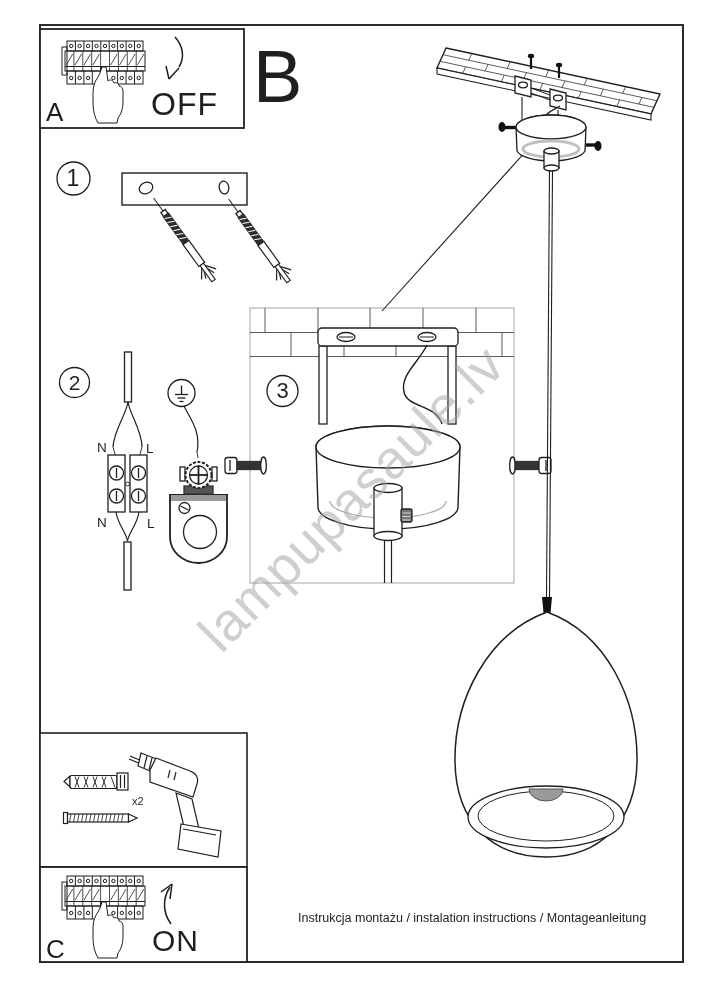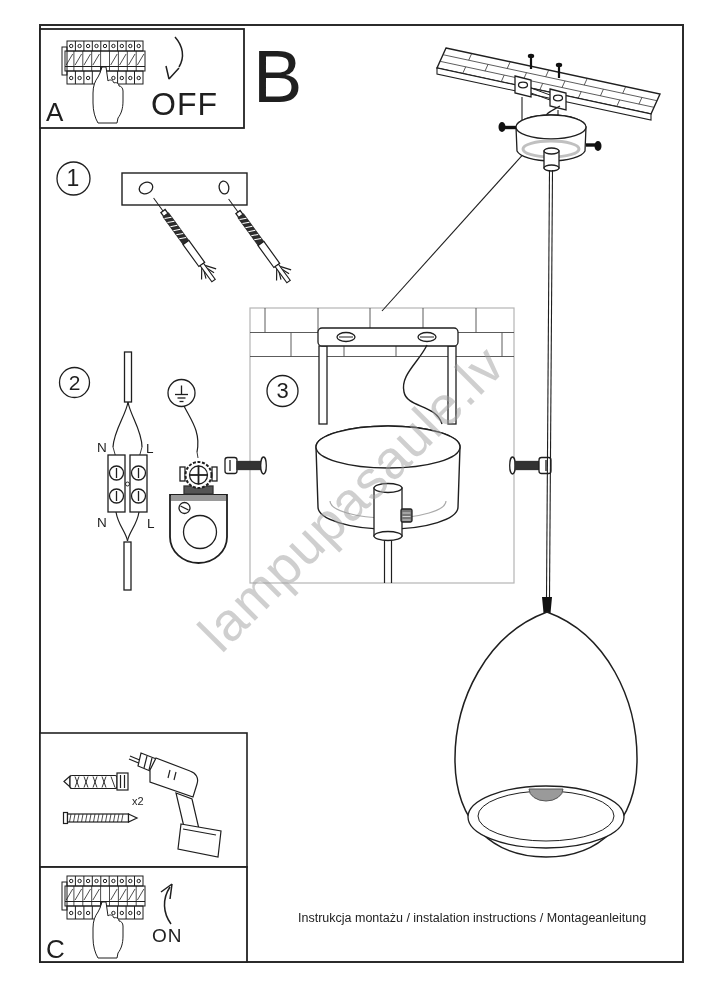--- a/index.html
+++ b/index.html
@@ -7,21 +7,21 @@
        font-family:"Liberation Sans", sans-serif;color:#1f1f1f;}
   .abs{position:absolute;}
   #art{position:absolute;left:0;top:0;z-index:2;}
   .wm{position:absolute;z-index:3;white-space:nowrap;
       font-size:54px;letter-spacing:1px;color:rgba(160,160,160,0.50);
       transform:translate(-50%,-50%) rotate(-45deg);left:351px;top:498px;}
   .lbl{position:absolute;z-index:4;line-height:1;}
   .big-letter{font-size:74px;}
   .panel-letter{font-size:26px;}
   .onoff{font-size:32px;letter-spacing:1px;}
-  .on{font-size:19px;letter-spacing:1px;}
+  .on{font-size:30px;letter-spacing:1px;}
   .stepnum{text-align:center;}
   .nl{font-size:13.5px;}
   .x2{font-size:11px;margin-left:32px;}
   .footer{position:absolute;z-index:4;left:250px;top:909px;font-size:12.5px;line-height:18px;color:#222;margin-left:48px;}
 </style>
 </head>
 <body>
 
 <div class="wm">lampupasaule.lv</div>
 

